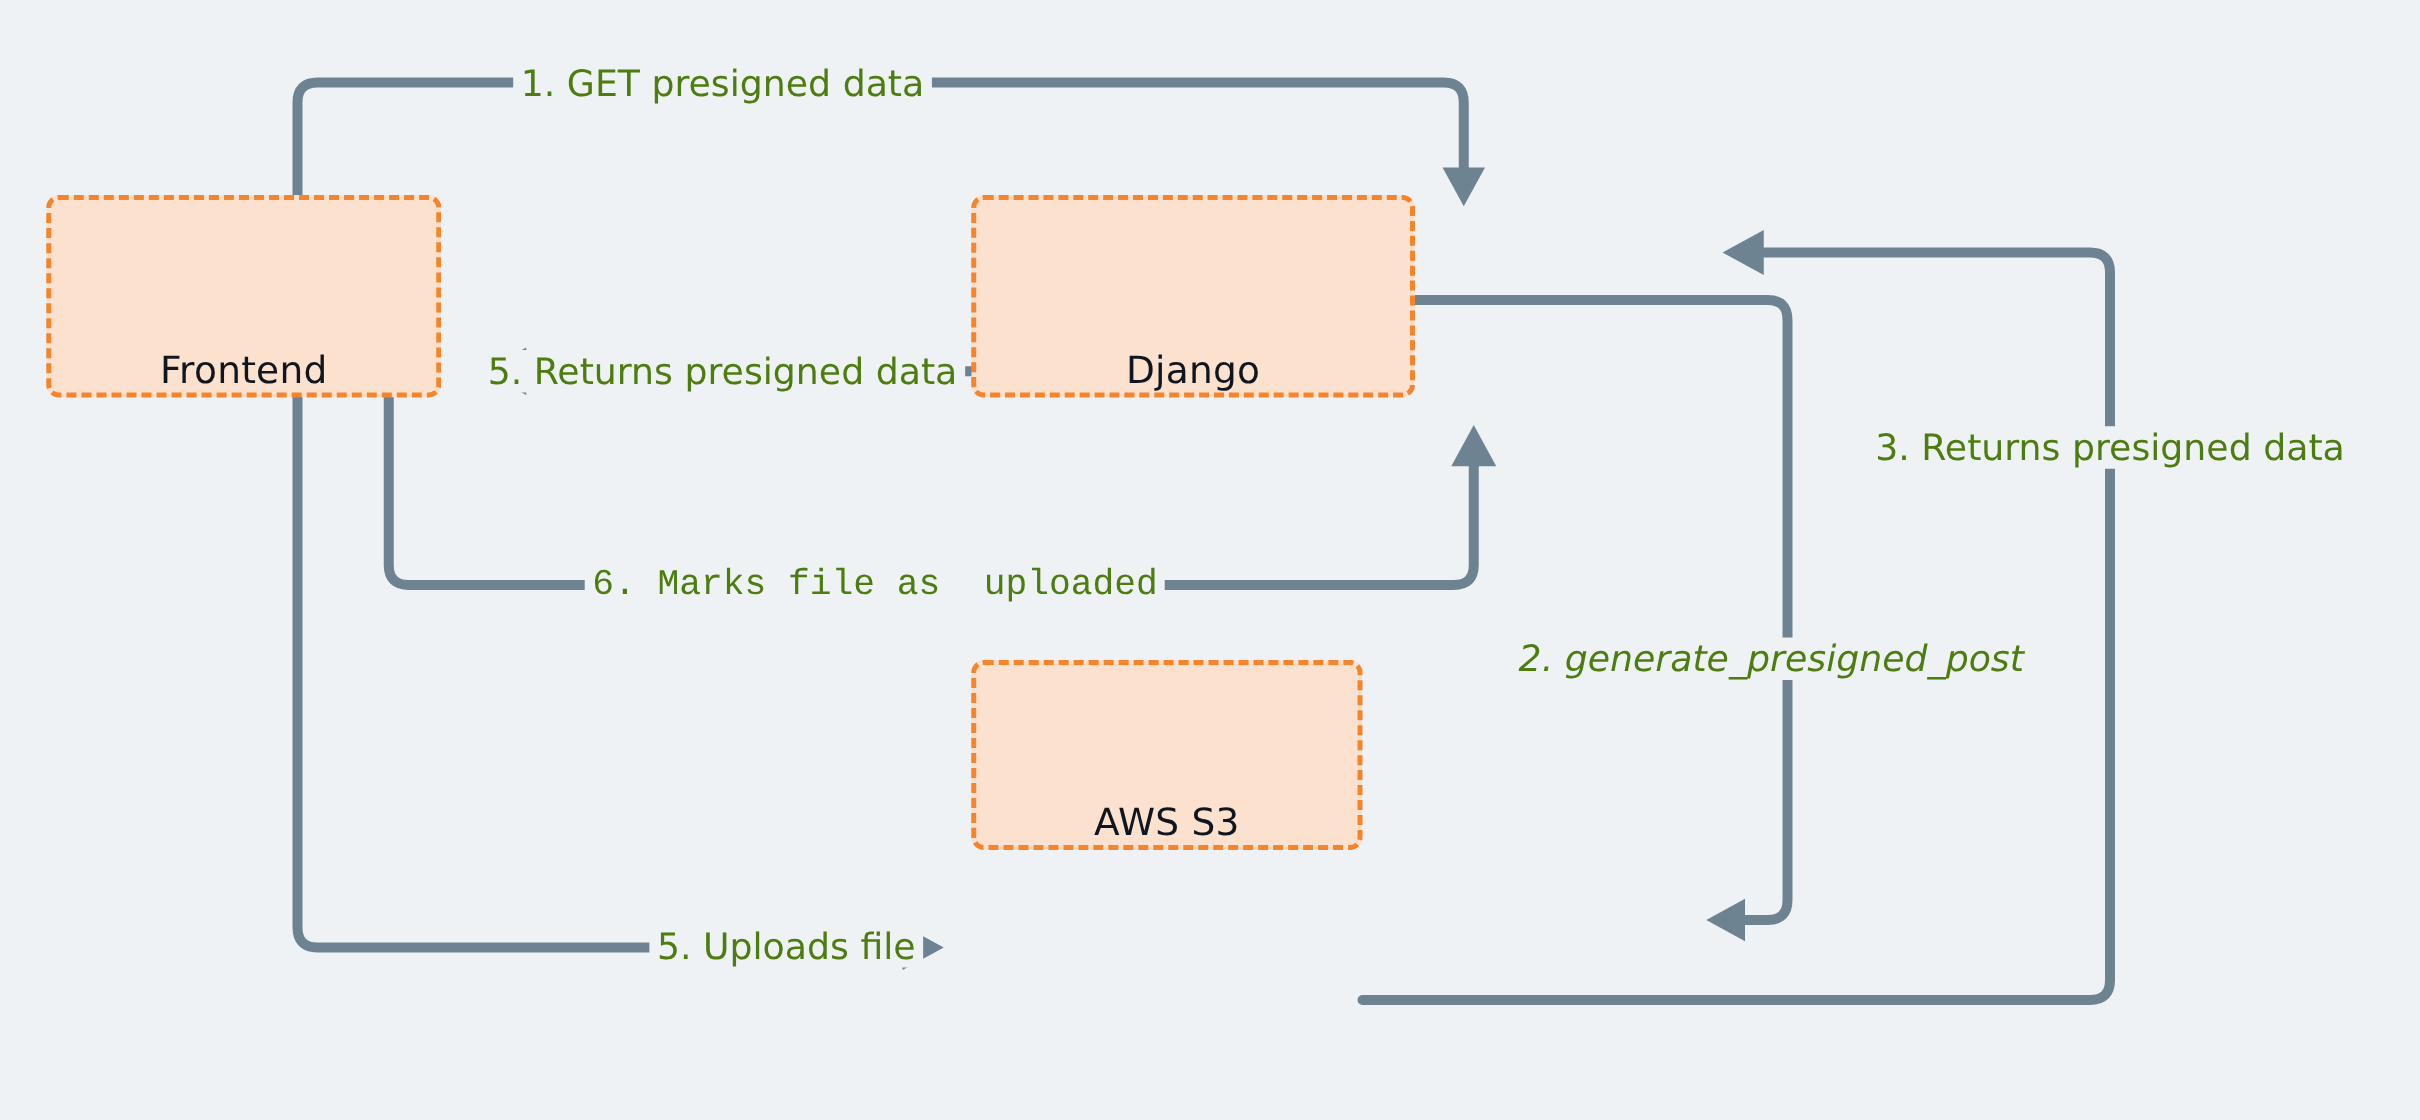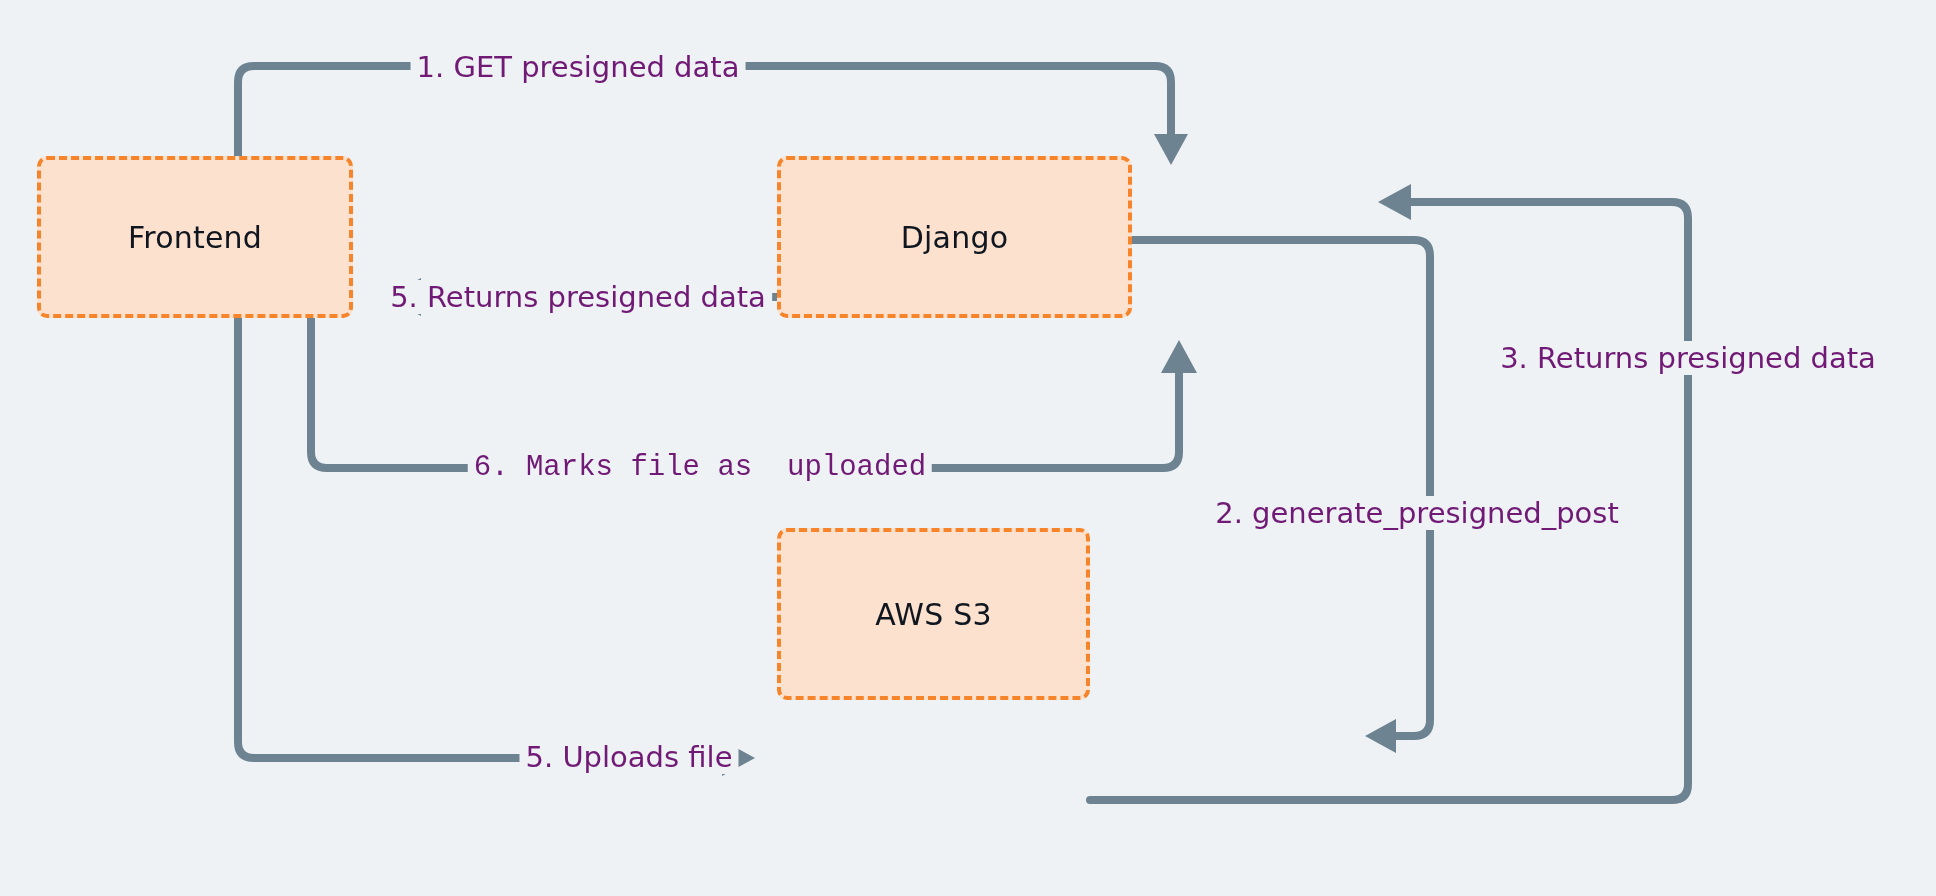--- a/index.html
+++ b/index.html
@@ -27,34 +27,34 @@
     width: 1936px;
     height: 896px;
   }
   .node {
     position: absolute;
     box-sizing: border-box;
     background: #fde1cf;
     border: 4px dashed #f5842a;
     border-radius: 10px;
     display: flex;
-    align-items: center;
+    align-items: flex-end;
     justify-content: center;
   }
   .node-label {
     font-size: 30px;
     color: #10161f;
     font-family: "DejaVu Sans", sans-serif;
     letter-spacing: 0.2px;
     white-space: pre;
   }
   .edge-label {
     position: absolute;
     font-size: 29px;
-    color: #701a75;
+    color: #4d7c0f;
     font-family: "DejaVu Sans", sans-serif;
     white-space: pre;
     background: #eef2f5;
     padding: 0 6px;
     line-height: 34px;
     transform: translate(-50%, -50%);
     pointer-events: none;
   }
   .flow-path {
     fill: none;
@@ -106,27 +106,27 @@
   </svg>
 
   <div class="node" style="left:37px; top:156px; width:316px; height:162px;">
     <span class="node-label">Frontend</span>
   </div>
 
   <div class="node" style="left:777px; top:156px; width:355px; height:162px;">
     <span class="node-label">Django</span>
   </div>
 
-  <div class="node" style="left:777px; top:528px; width:313px; height:172px;">
+  <div class="node" style="left:777px; top:528px; width:313px; height:152px;">
     <span class="node-label">AWS S3</span>
   </div>
 
   <div class="edge-label" style="left:578px; top:67px;">1. GET presigned data</div>
 
-  <div class="edge-label" style="left:1417px; top:513px;">2. generate_presigned_post</div>
+  <div class="edge-label" style="left:1417px; top:527px;font-style:italic;">2. generate_presigned_post</div>
 
   <div class="edge-label" style="left:1688px; top:358px;">3. Returns presigned data</div>
 
   <div class="edge-label" style="left:578px; top:297px;">5. Returns presigned data</div>
 
   <div class="edge-label" style="left:629px; top:757px;text-align:center;">5. Uploads file</div>
 
   <div class="edge-label" style="left:700px; top:468px;font-family:Liberation Mono, monospace;">6. Marks file as  uploaded</div>
 
 </div>

